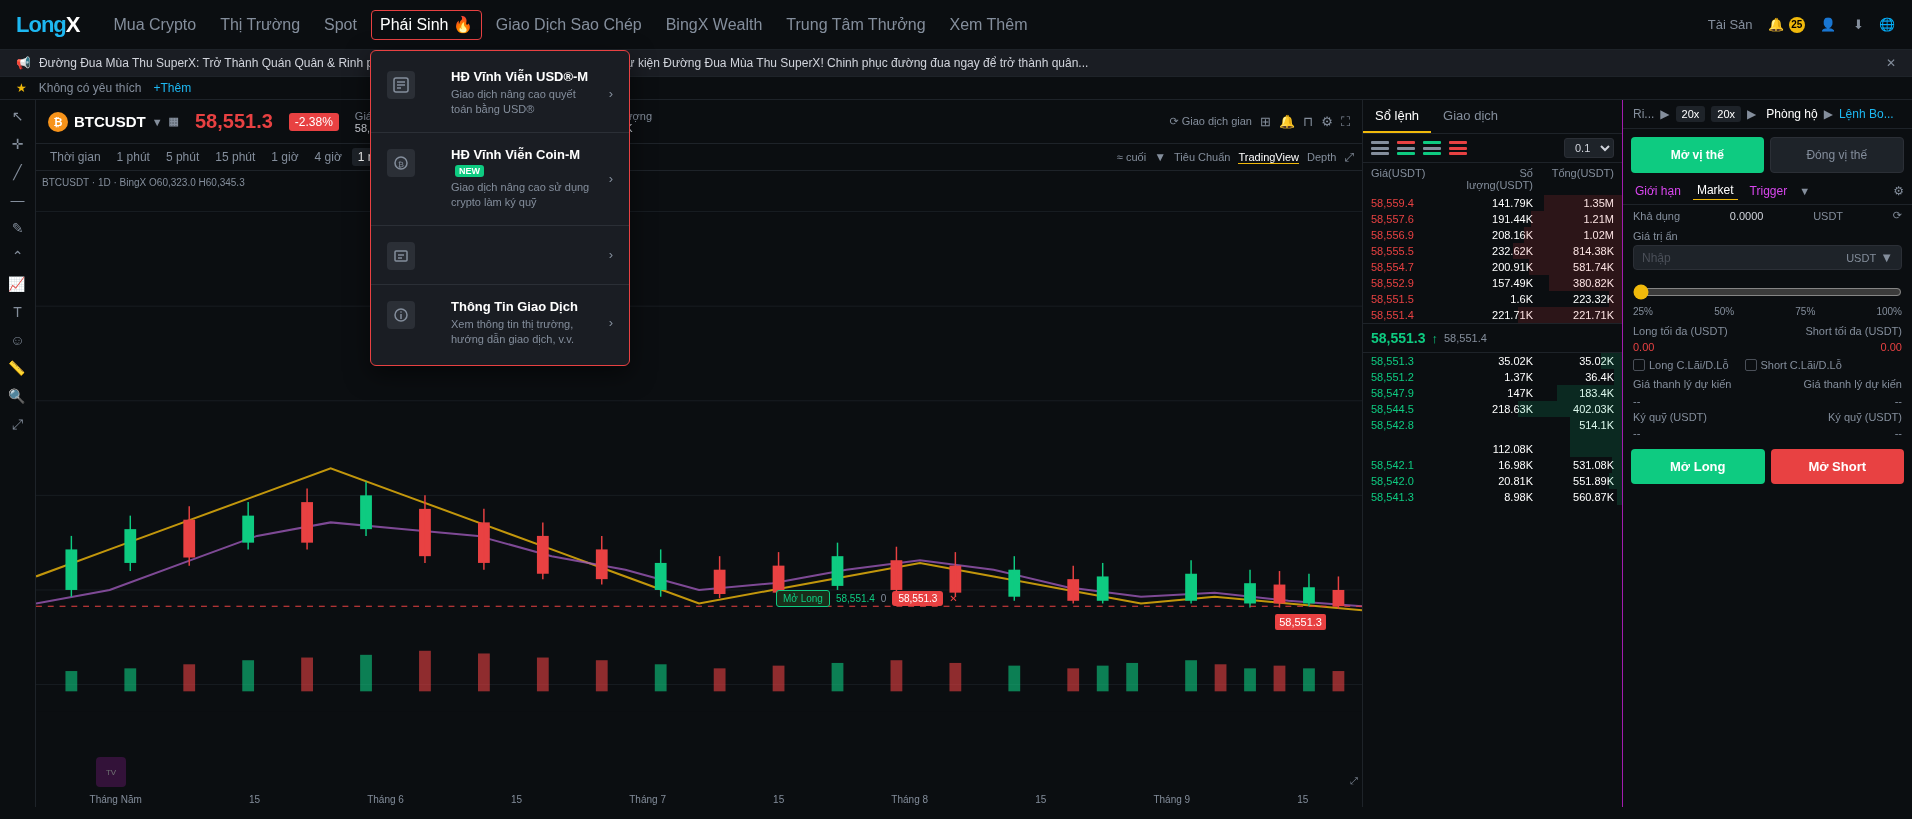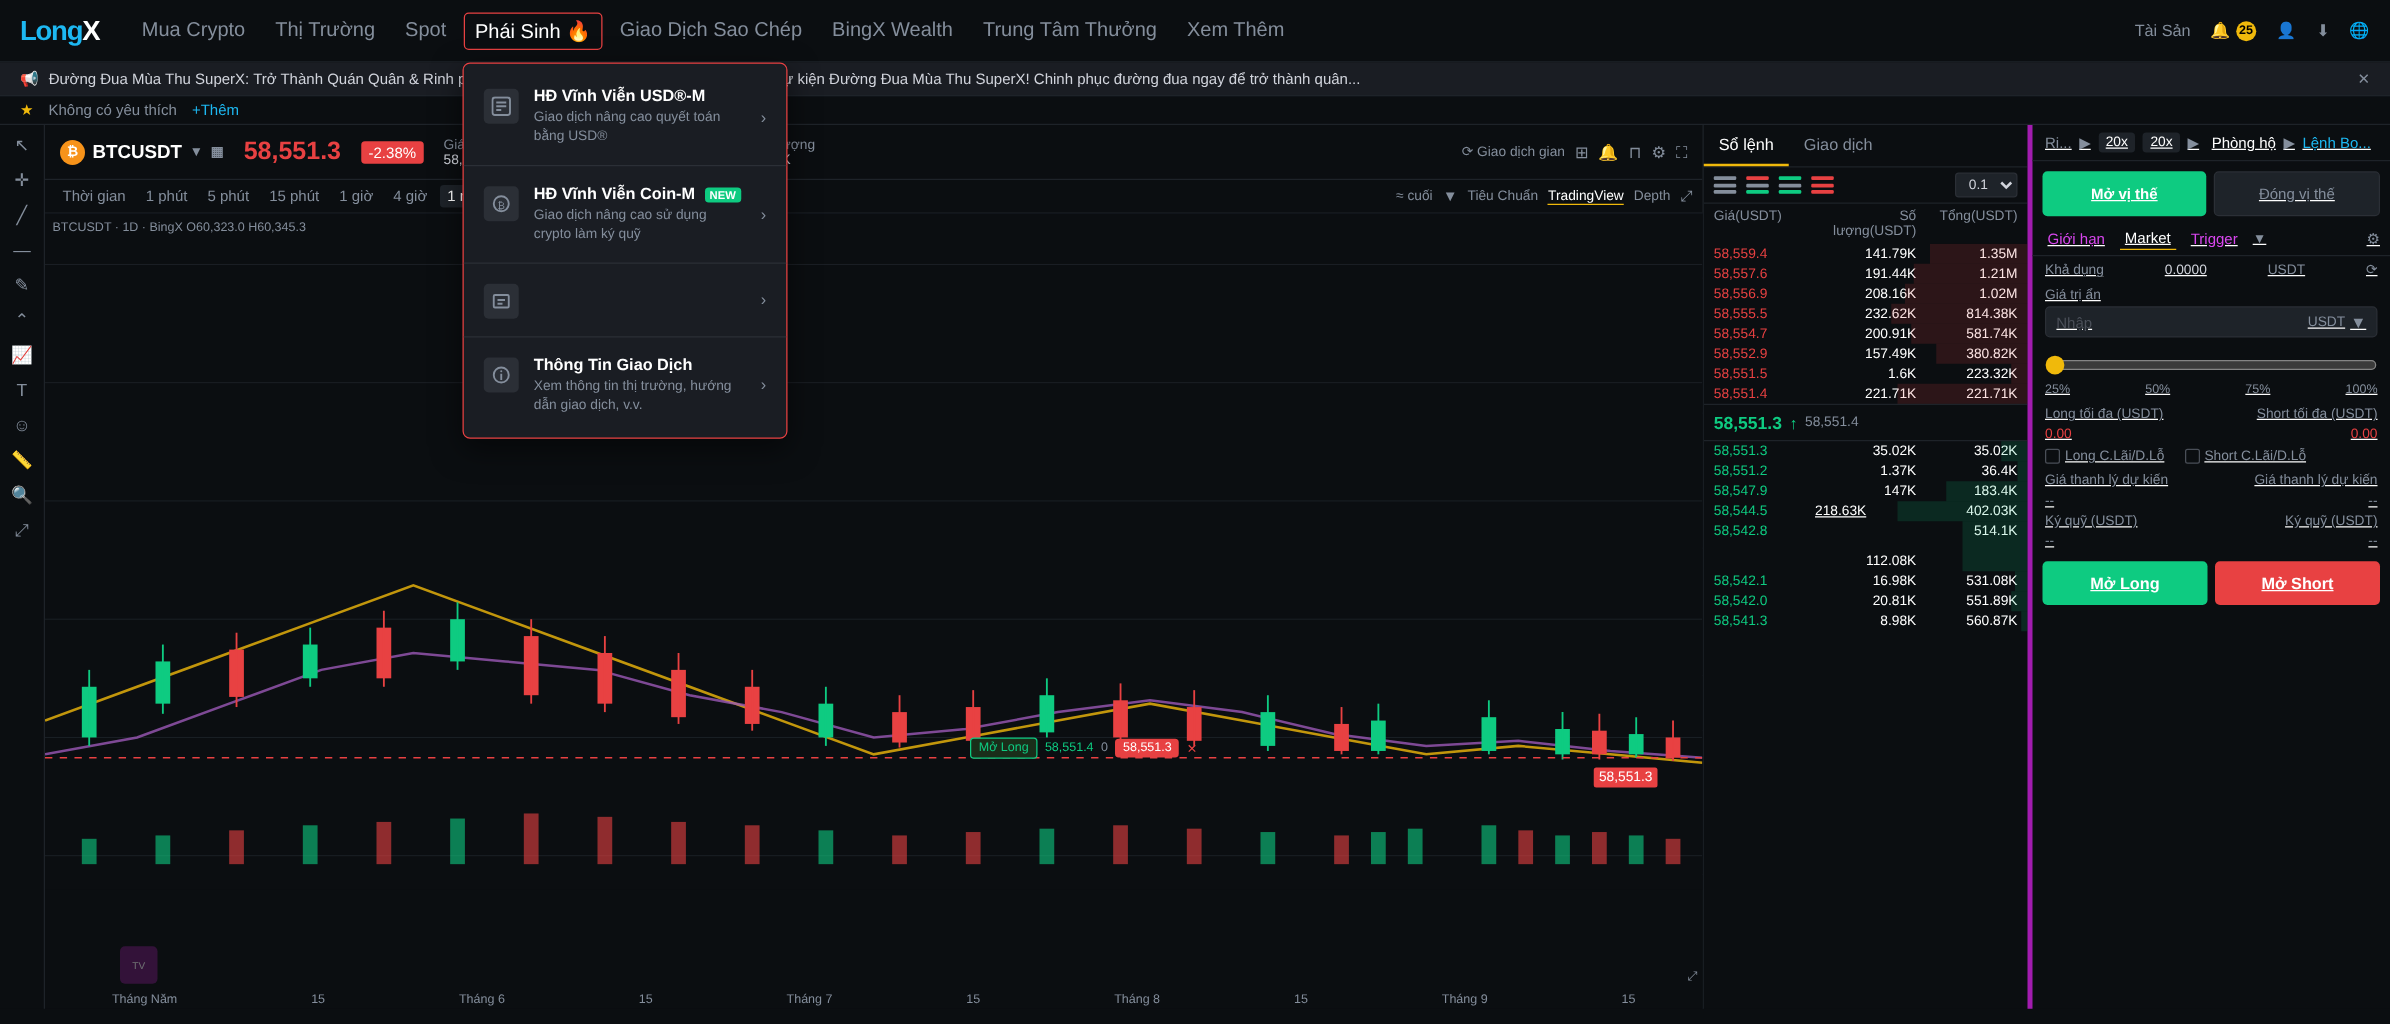--- a/index.html
+++ b/index.html
@@ -74,32 +74,32 @@
     .ob-row .bar { position: absolute; top: 0; right: 0; height: 100%; opacity: 0.15; }
     .ob-row .bar.sell { background: #e84142; }
     .ob-row .bar.buy { background: #0ecb81; }
     .ob-price-sell { color: #e84142; }
     .ob-price-buy { color: #0ecb81; }
     .ob-mid { display: flex; align-items: center; gap: 6px; padding: 6px 8px; border-top: 1px solid #1e2329; border-bottom: 1px solid #1e2329; }
     .ob-mid-price { color: #0ecb81; font-size: 14px; font-weight: 600; }
     .ob-mid-arrow { color: #0ecb81; }
 
     
-    .trading-panel { width: 290px; background: #0b0e11; border-left: 4px solid #a21caf; display: flex; flex-direction: column; text-decoration: underline; }
+    .trading-panel { width: 290px; background: #0b0e11; border-left: 1px solid #a21caf; display: flex; flex-direction: column; }
     .tp-header { display: flex; align-items: center; padding: 6px 10px; border-bottom: 1px solid #1e2329; gap: 6px; font-size: 12px; color: #848e9c; }
     .tp-leverage { color: #fff; background: #1e2329; padding: 2px 6px; border-radius: 3px; font-size: 11px; }
     .tp-lenh { color: #1db8f2; }
     .tp-slider { width: 100%; margin: 6px 0; accent-color: #f0b90b; }
     .tp-bottom-buttons { display: flex; margin: 8px; gap: 6px; }
     .btn-long { flex: 1; background: #0ecb81; color: #fff; border: none; padding: 10px; border-radius: 4px; font-size: 13px; font-weight: 600; cursor: pointer; }
     .btn-short { flex: 1; background: #e84142; color: #fff; border: none; padding: 10px; border-radius: 4px; font-size: 13px; font-weight: 600; cursor: pointer; }
     .phai-sinh-menu { position: absolute; top: 50px; left: 370px; background: #1a1d23; border: 1px solid #e84142; border-radius: 6px; z-index: 200; width: 260px; padding: 6px 0; box-shadow: 0 8px 24px rgba(0,0,0,0.5); }
     .menu-item { display: flex; align-items: flex-start; padding: 12px 16px; cursor: pointer; gap: 12px; }
     .menu-item-icon { width: 28px; height: 28px; background: #2b2f36; border-radius: 4px; display: flex; align-items: center; justify-content: center; flex-shrink: 0; margin-top: 2px; }
-    .menu-item-content { flex: 1; }
+    .menu-item-content { flex: 1; margin-left: 24px; }
     .menu-item-title { font-size: 13px; font-weight: 600; color: #fff; margin-bottom: 3px; }
     .menu-item-title .new-badge { background: #0ecb81; color: #fff; font-size: 9px; padding: 1px 4px; border-radius: 3px; margin-left: 4px; font-weight: bold; }
     .menu-item-desc { font-size: 11px; color: #848e9c; line-height: 1.4; }
     .menu-item-arrow { color: #848e9c; margin-left: auto; align-self: center; }
     .menu-divider { height: 1px; background: #2b2f36; margin: 2px 0; }
 
     
     .chart-bg { width: 100%; height: 100%; background: #0b0e11; position: relative; }
     .chart-grid-line { position: absolute; left: 0; right: 0; border-top: 1px dashed #1e2329; }
     .chart-label { position: absolute; right: 4px; font-size: 10px; color: #848e9c; transform: translateY(-50%); }
@@ -510,21 +510,21 @@
         <div class="bar buy" style="width:3%;"></div>
       </div>
       <div class="ob-row">
         <span class="ob-price-buy">58,547.9</span>
         <span style="text-align:right;">147K</span>
         <span style="text-align:right;">183.4K</span>
         <div class="bar buy" style="width:25%;"></div>
       </div>
       <div class="ob-row">
         <span class="ob-price-buy">58,544.5</span>
-        <span style="text-align:left;text-decoration:underline;">218.63K</span>
+        <span style="text-align:right;">218.63K</span>
         <span style="text-align:right;">402.03K</span>
         <div class="bar buy" style="width:40%;"></div>
       </div>
       <div class="ob-row">
         <span class="ob-price-buy">58,542.8</span>
         <span style="text-align:right;margin-top:24px;">112.08K</span>
         <span style="text-align:right;">514.1K</span>
         <div class="bar buy" style="width:20%;"></div>
       </div>
       <div class="ob-row">

